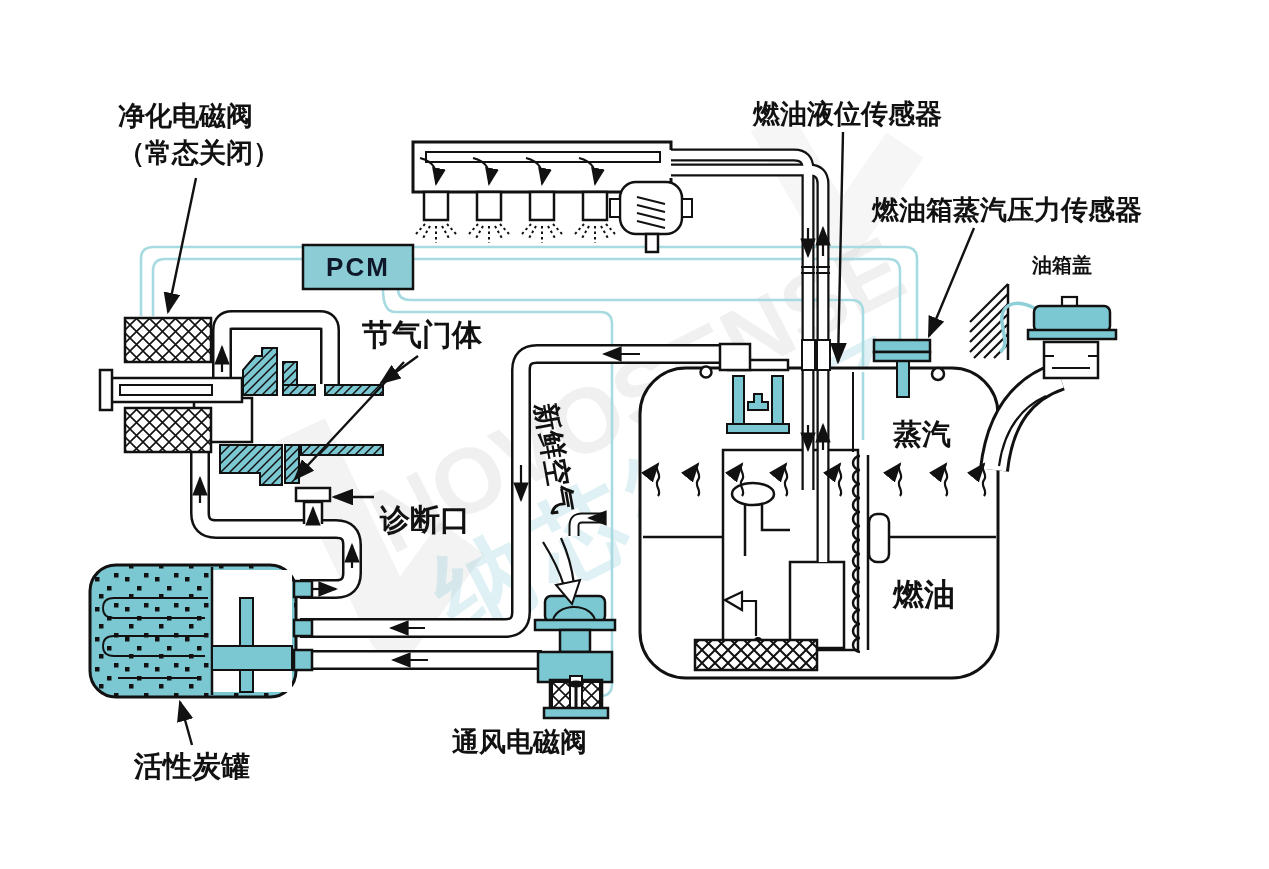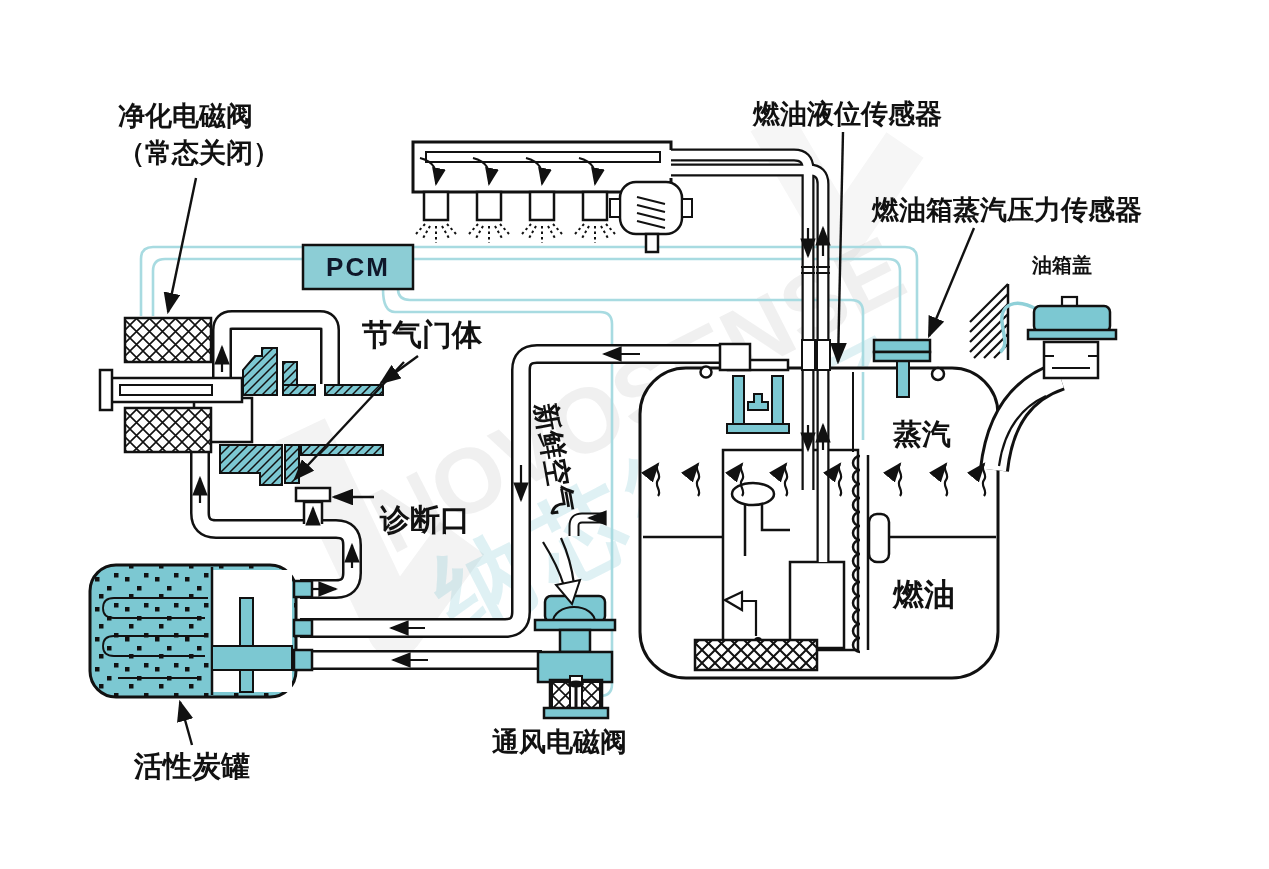--- a/index.html
+++ b/index.html
@@ -304,21 +304,21 @@
 </div>
 
 <div class="lbl" style="left:380px;top:479px;font-size:30px;margin-top:20px;">
   <span>诊断口</span>
 </div>
 
 <div class="lbl rot" style="left:563px;top:400px;font-size:28px;">
   <span>新鲜空气</span>
 </div>
 
-<div class="lbl" style="left:452px;top:724px;font-size:27px;width:215px;text-align:center;">
+<div class="lbl" style="left:452px;top:724px;font-size:27px;width:215px;">
   <span>通风电磁阀</span>
 </div>
 
 <div class="lbl" style="left:134px;top:746px;font-size:29px;">
   <span>活性炭罐</span>
 </div>
 
 <div class="lbl" style="left:893px;top:414px;font-size:29px;text-align:right;">
   <span>蒸汽</span>
 </div>

